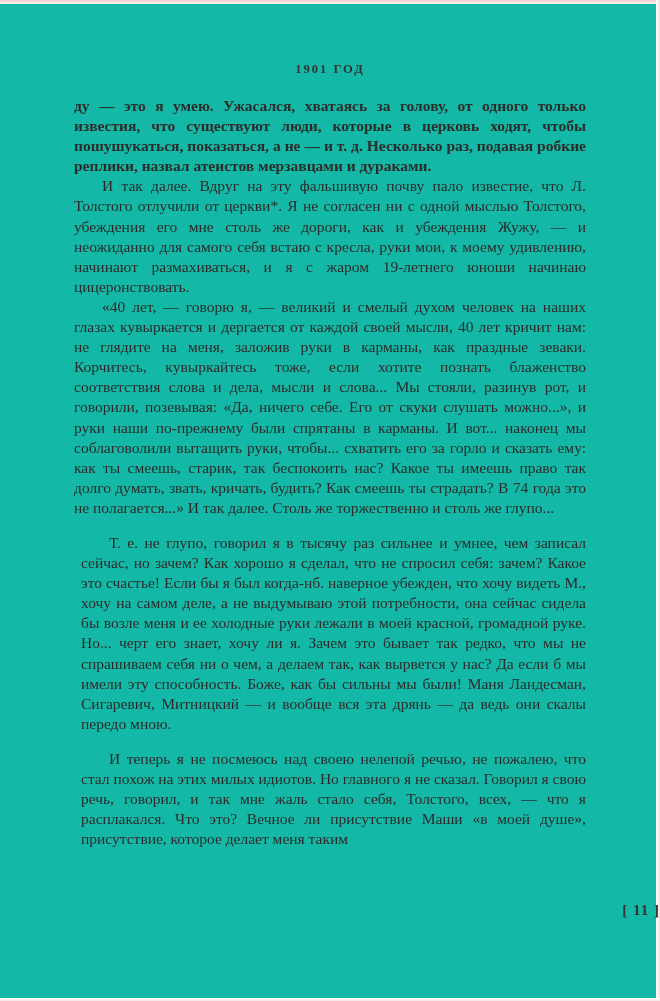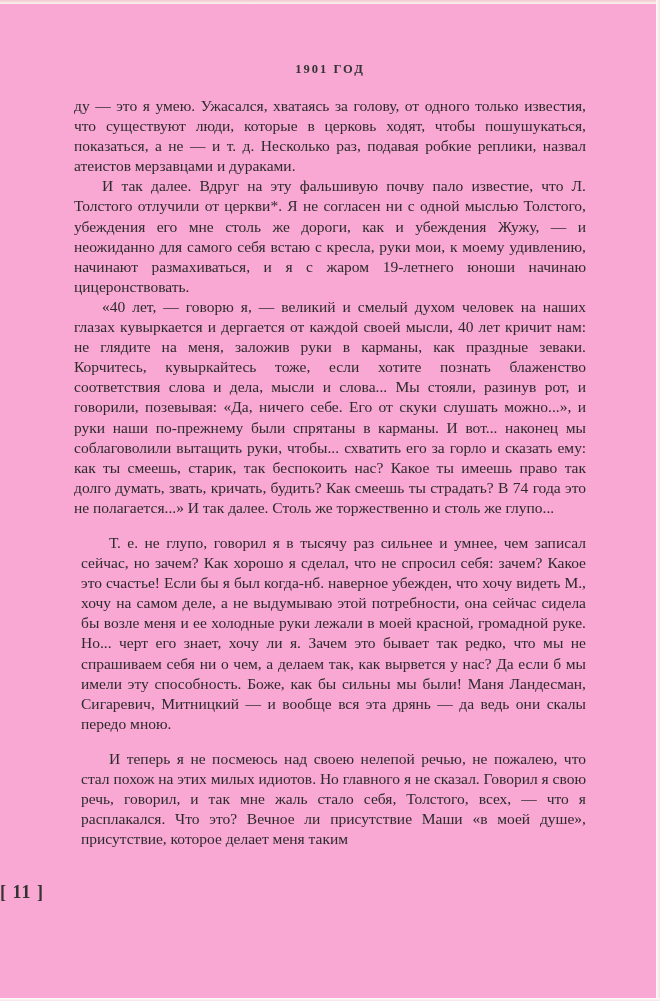--- a/index.html
+++ b/index.html
@@ -4,21 +4,21 @@
 <style>
   html, body {
     margin: 0;
     padding: 0;
     background: #ffffff;
   }
   .sheet {
     position: relative;
     width: 660px;
     height: 1001px;
-    background: #f9a8d4;
+    background: #14b8a6;
     overflow: hidden;
     font-family: "Liberation Serif", "DejaVu Serif", serif;
     color: #2b2b2b;
   }
   
   .edge-top {
     position: absolute; top: 0; left: 0; right: 0; height: 4px;
     background: linear-gradient(180deg, #f0c9cc, #fdf4f4);
   }
   .edge-right {
@@ -49,32 +49,33 @@
     line-height: 20.1px;
     text-align: justify;
     text-justify: inter-word;
   }
   .body-text p {
     margin: 0;
     text-indent: 28px;
   }
   .body-text p.no-indent {
     text-indent: 0;
+    font-weight: bold;
   }
   .body-text p.section-gap {
     margin-top: 15px;
     margin-left: 7px;
   }
   .page-number {
     position: absolute;
-    bottom: 98px;
+    bottom: 82px;
     left: 0;
     width: 100%;
-    text-align: left;
-    font-size: 18px;
+    text-align: right;
+    font-size: 15px;
     font-weight: bold;
     letter-spacing: 1px;
     color: #333333;
   }
 </style>
 </head>
 <body>
 
 <div class="sheet">
 

